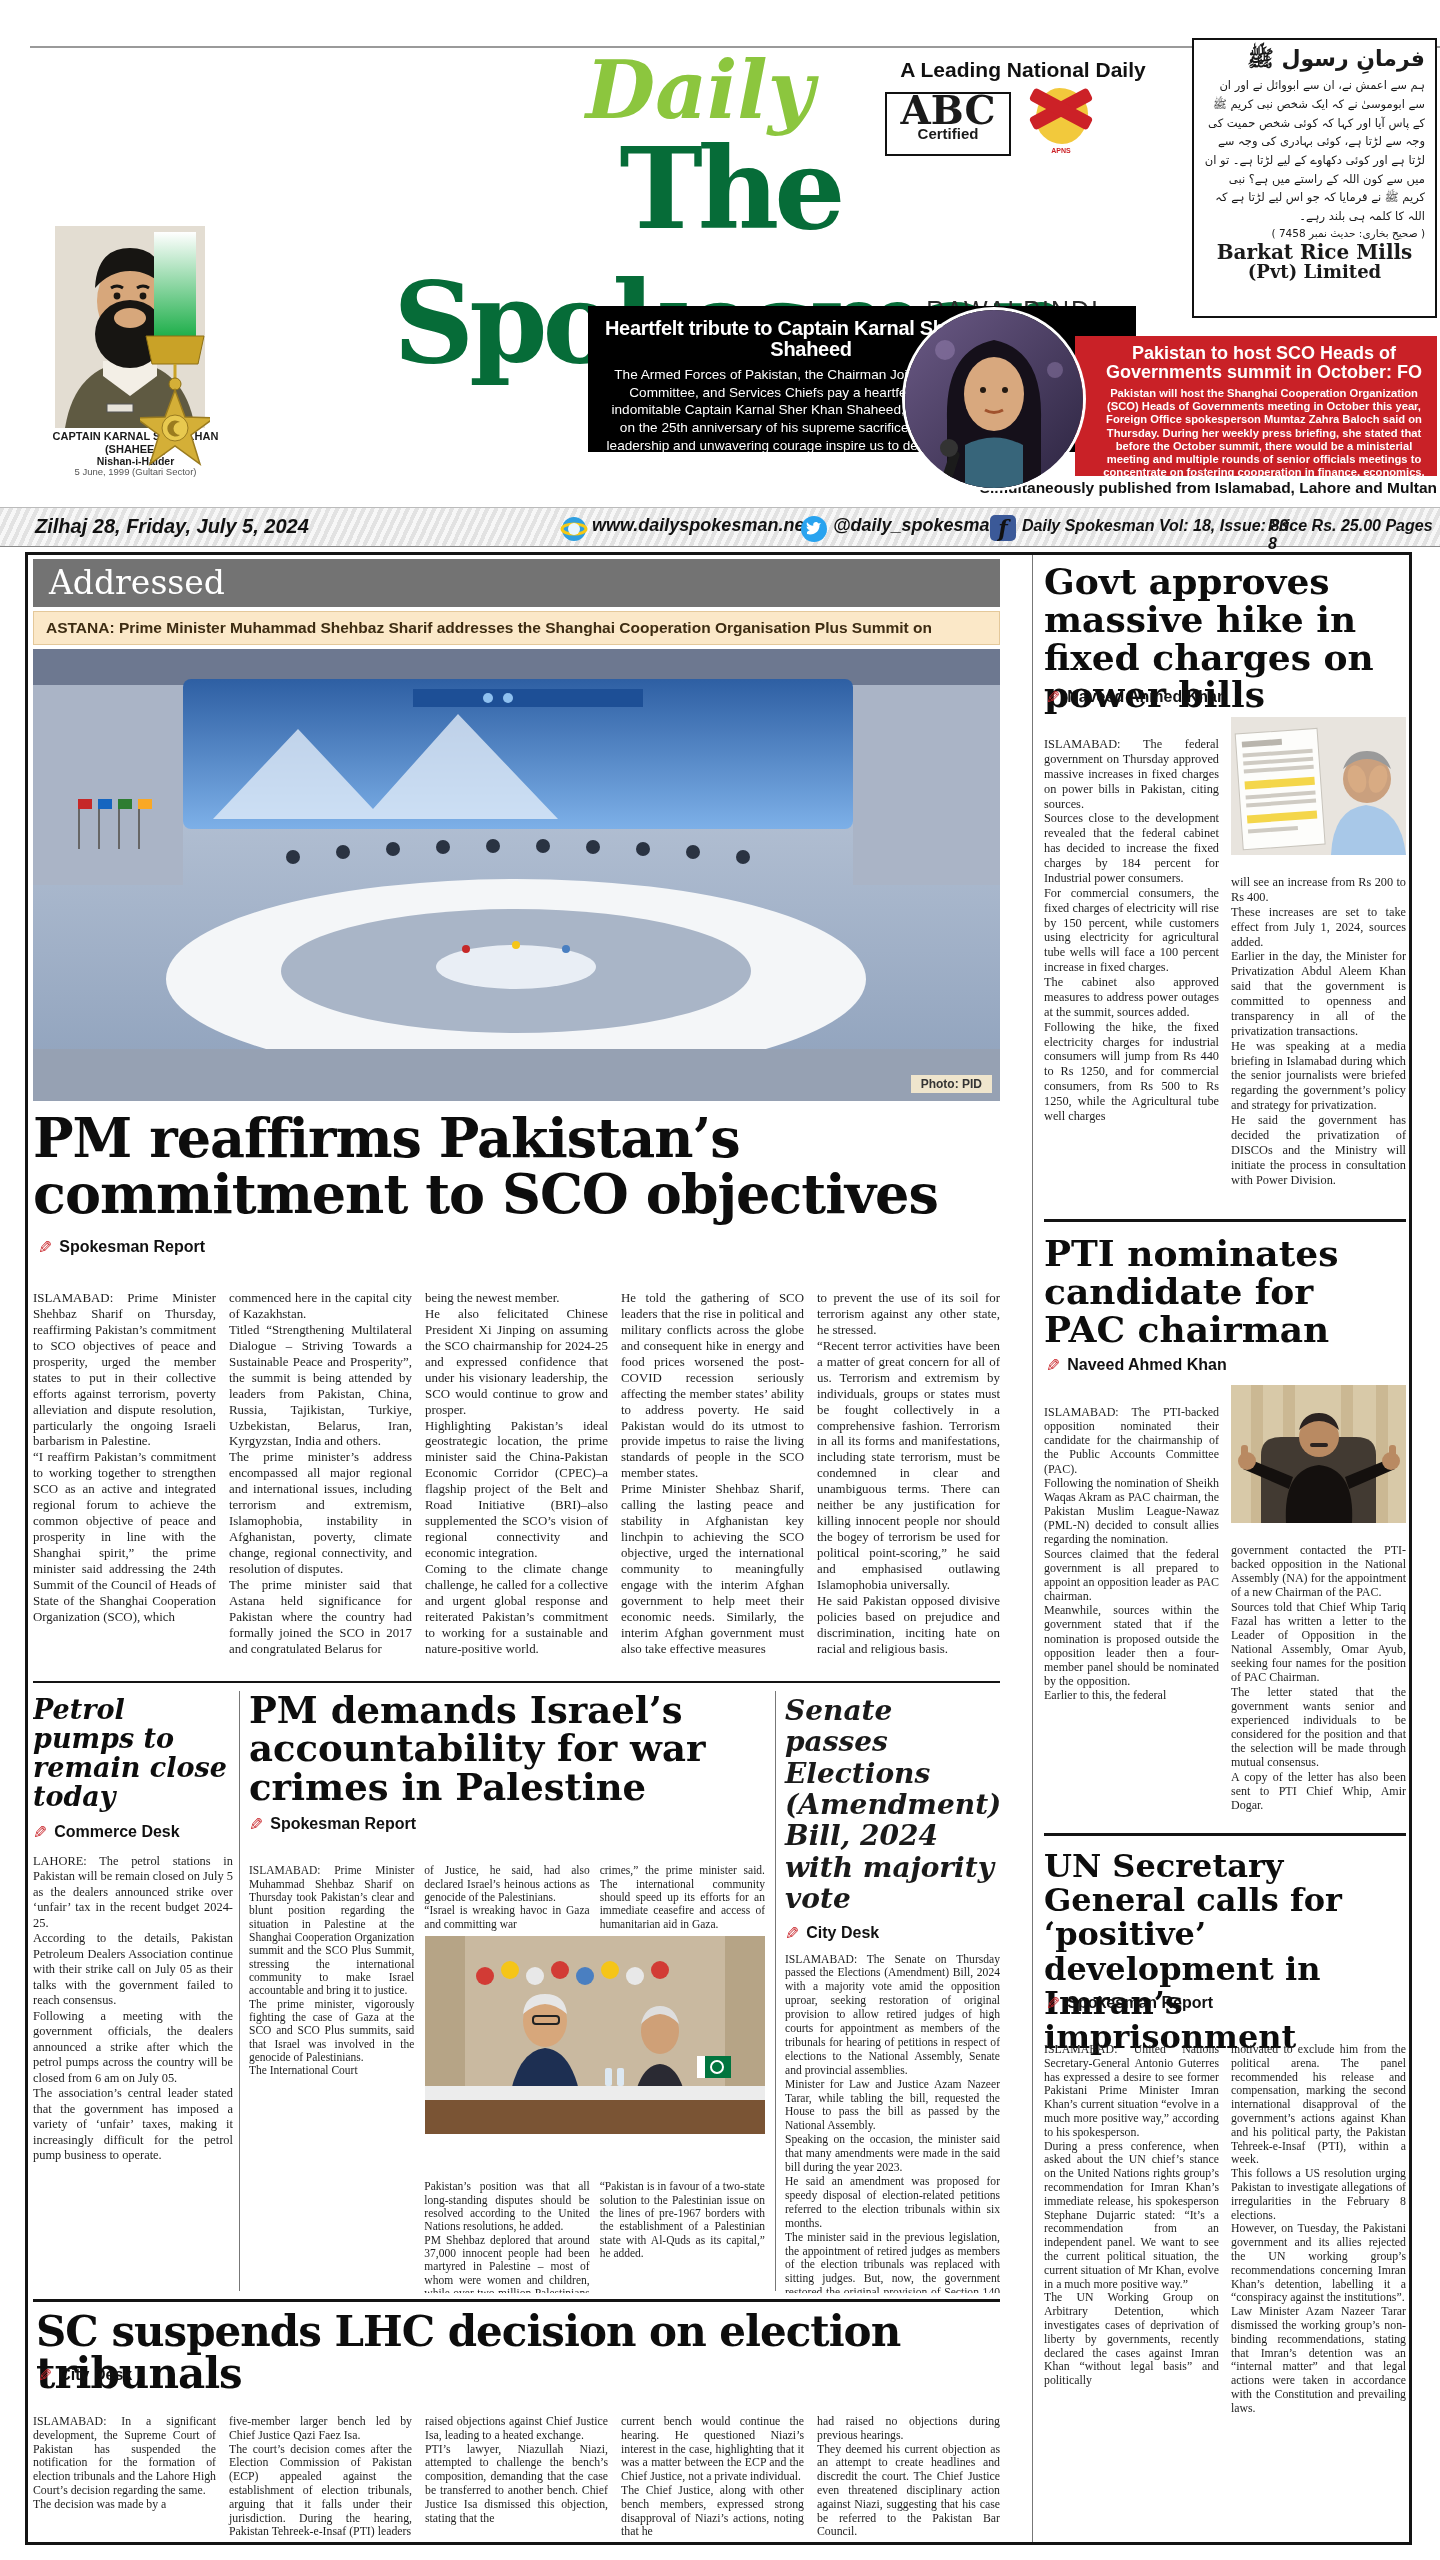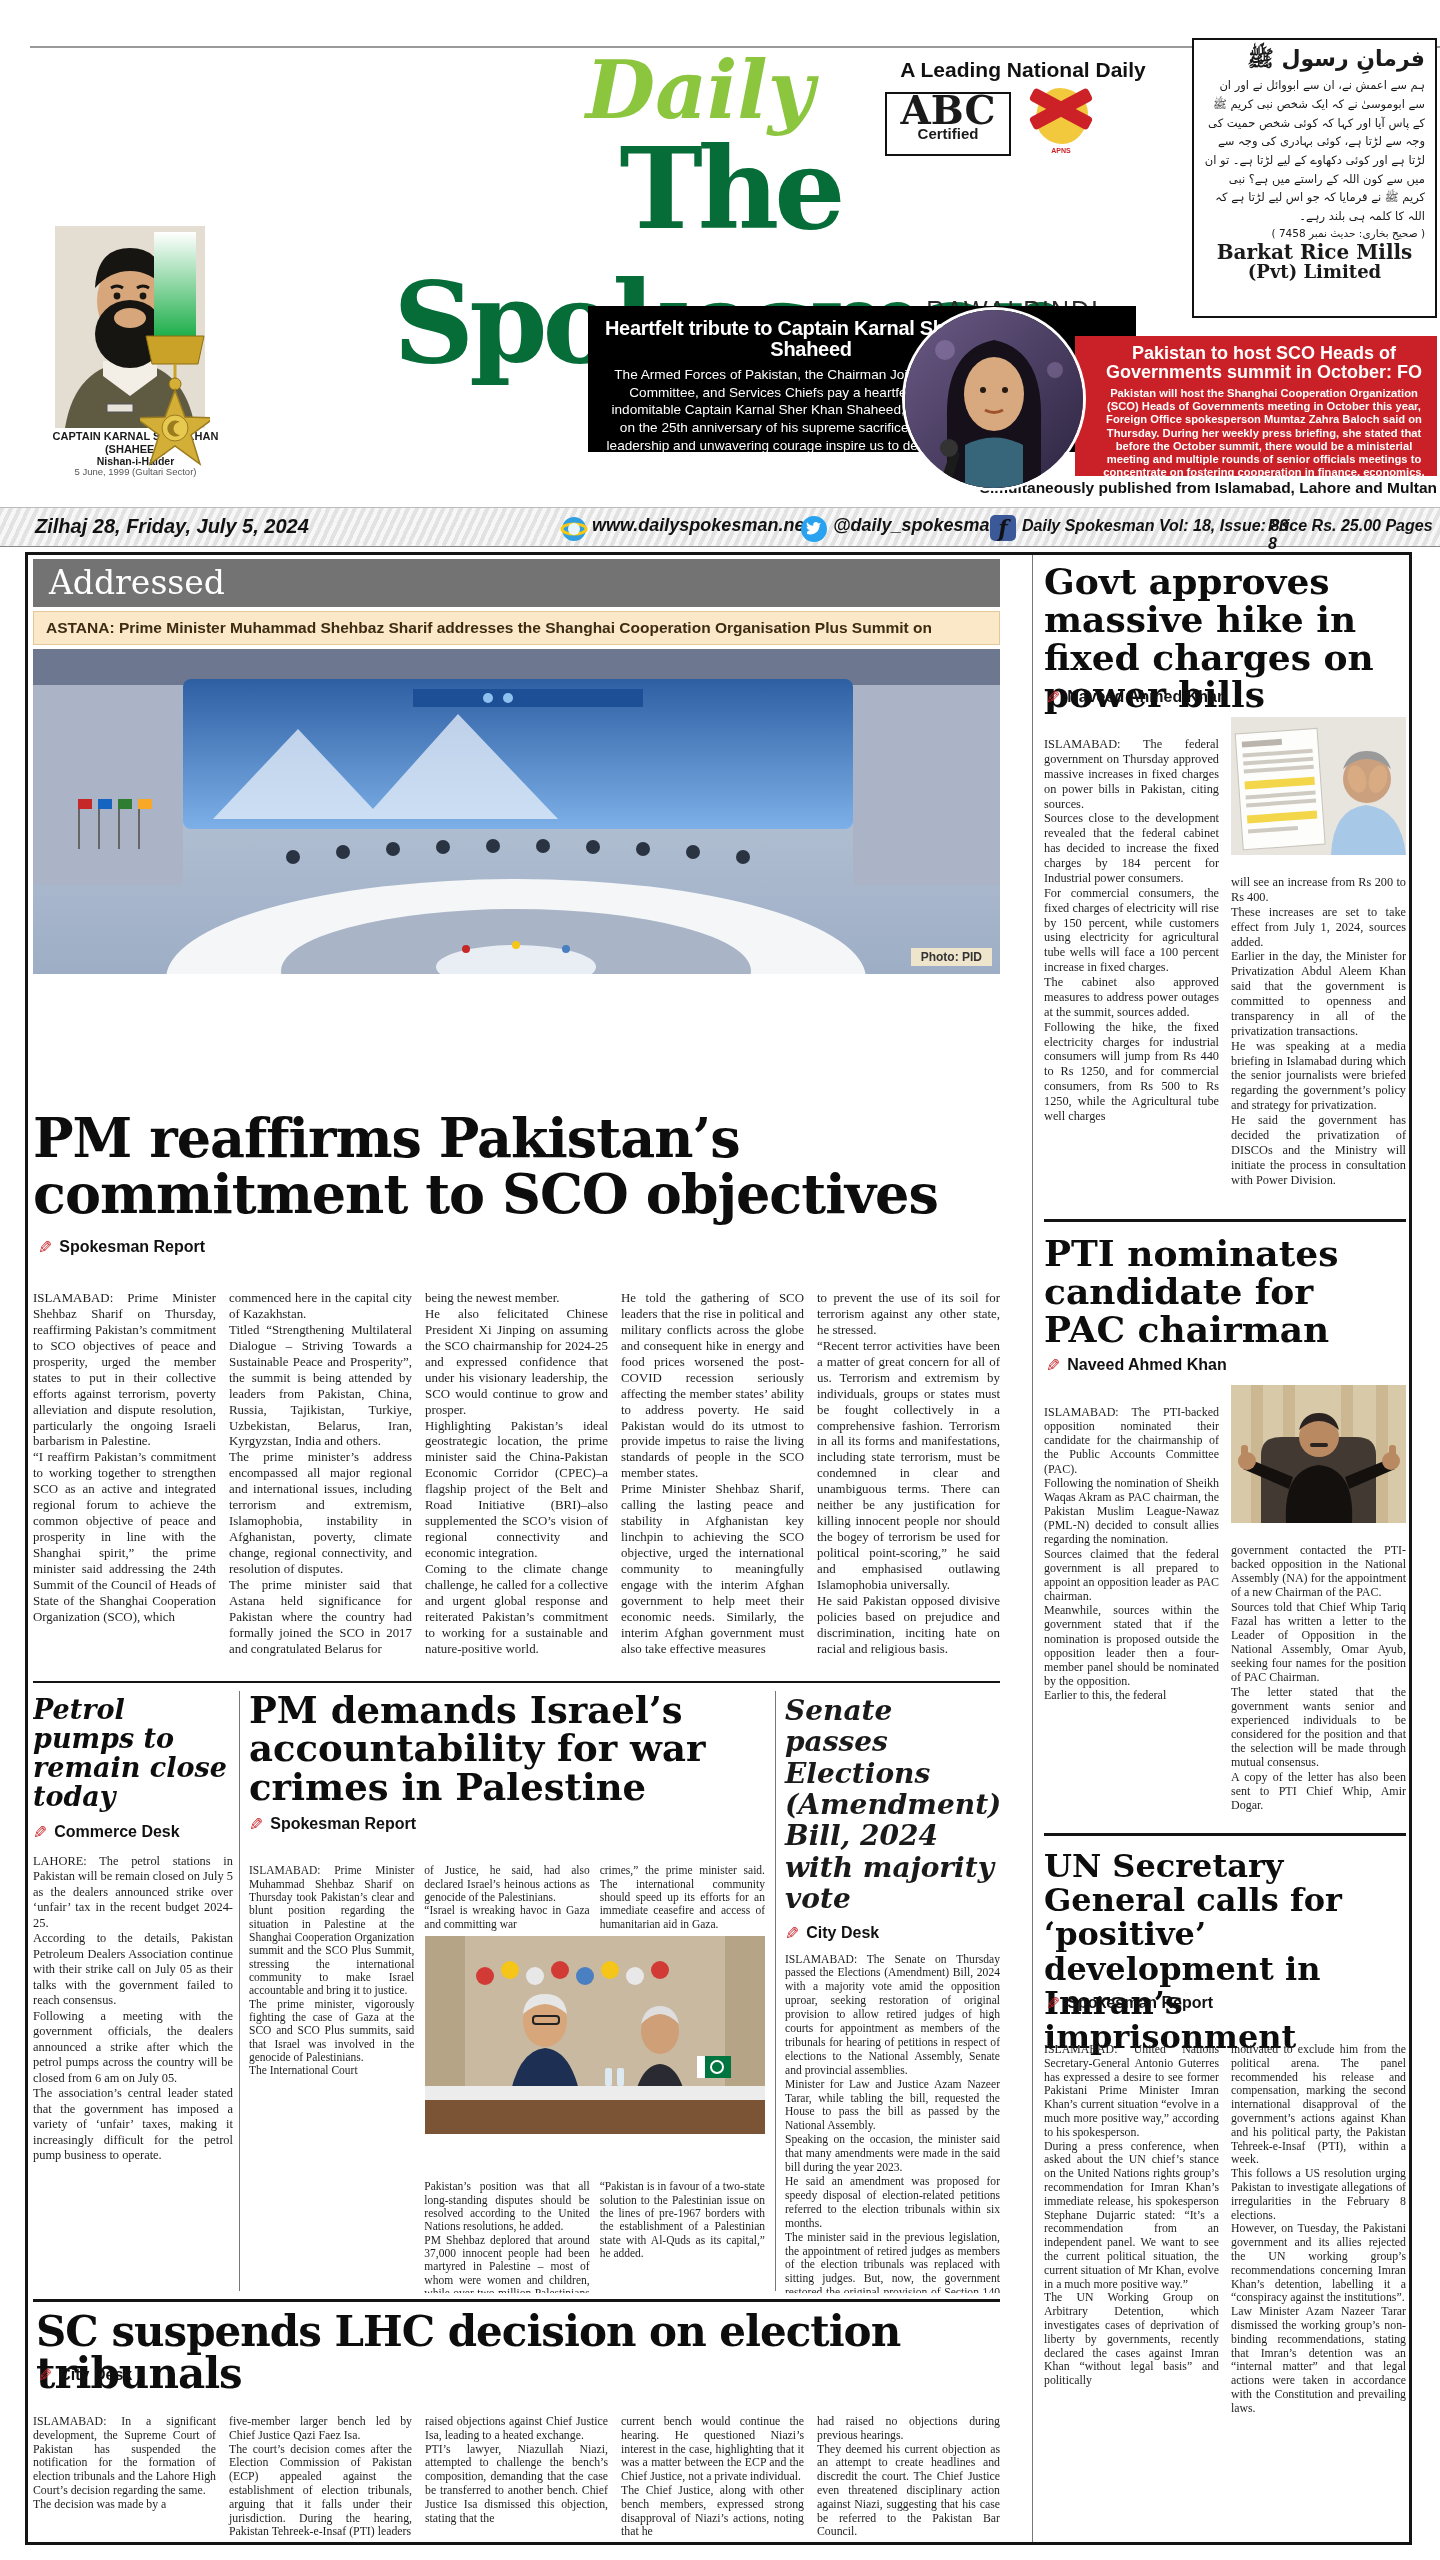--- a/index.html
+++ b/index.html
@@ -68,21 +68,21 @@
           background:#3b5998;color:#fff;text-align:center;font-family:"DejaVu Serif",serif;
           font-weight:bold;font-size:22px;line-height:26px;}
   
   .frame{left:25px;top:552px;width:1387px;height:1993px;border:3px solid #141414;box-sizing:border-box;background:#fff;}
   .vrule-main{left:1004px;top:0;width:1px;height:1987px;background:#777;}
   .kicker{left:5px;top:4px;width:967px;height:48px;background:#737373;color:#fff;}
   .kicker-txt{font-family:"DejaVu Serif",serif;font-size:33px;line-height:48px;padding-left:16px;}
   .lead-caption{left:5px;top:56px;width:967px;height:34px;background:#FBE8C8;box-sizing:border-box;
                 border:1px solid #e4c89a;font-weight:bold;font-size:15.5px;line-height:32px;
                 padding-left:12px;color:#3d2c12;overflow:hidden;}
-  .lead-photo{left:5px;top:94px;width:967px;height:325px;overflow:hidden;background:#8b5cf6;}
+  .lead-photo{left:5px;top:94px;width:967px;height:452px;overflow:hidden;background:#8b5cf6;}
   .credit{position:absolute;right:8px;bottom:8px;background:#efe5cd;color:#333;font-weight:bold;
           font-size:12px;padding:2px 10px;}
   .lead-headline{left:5px;top:556px;width:975px;font-weight:bold;font-size:54px;line-height:1.03;
                  letter-spacing:-1px;color:#0d0d0d;}
   .byline{display:flex;align-items:center;gap:7px;font-weight:bold;font-size:16px;color:#111;}
   .pen{color:#c9252b;font-size:17px;transform:scaleX(-1);display:inline-block;font-family:"DejaVu Sans",sans-serif;}
   .lead-byline{left:10px;top:682px;}
   .lead-cols{left:5px;top:716px;width:967px;height:402px;display:flex;gap:13px;overflow:hidden;}
   .lead-col{flex:1;font-size:12.9px;line-height:1.235;}
   .midrule{left:5px;top:1126px;width:967px;height:2px;background:#141414;}

